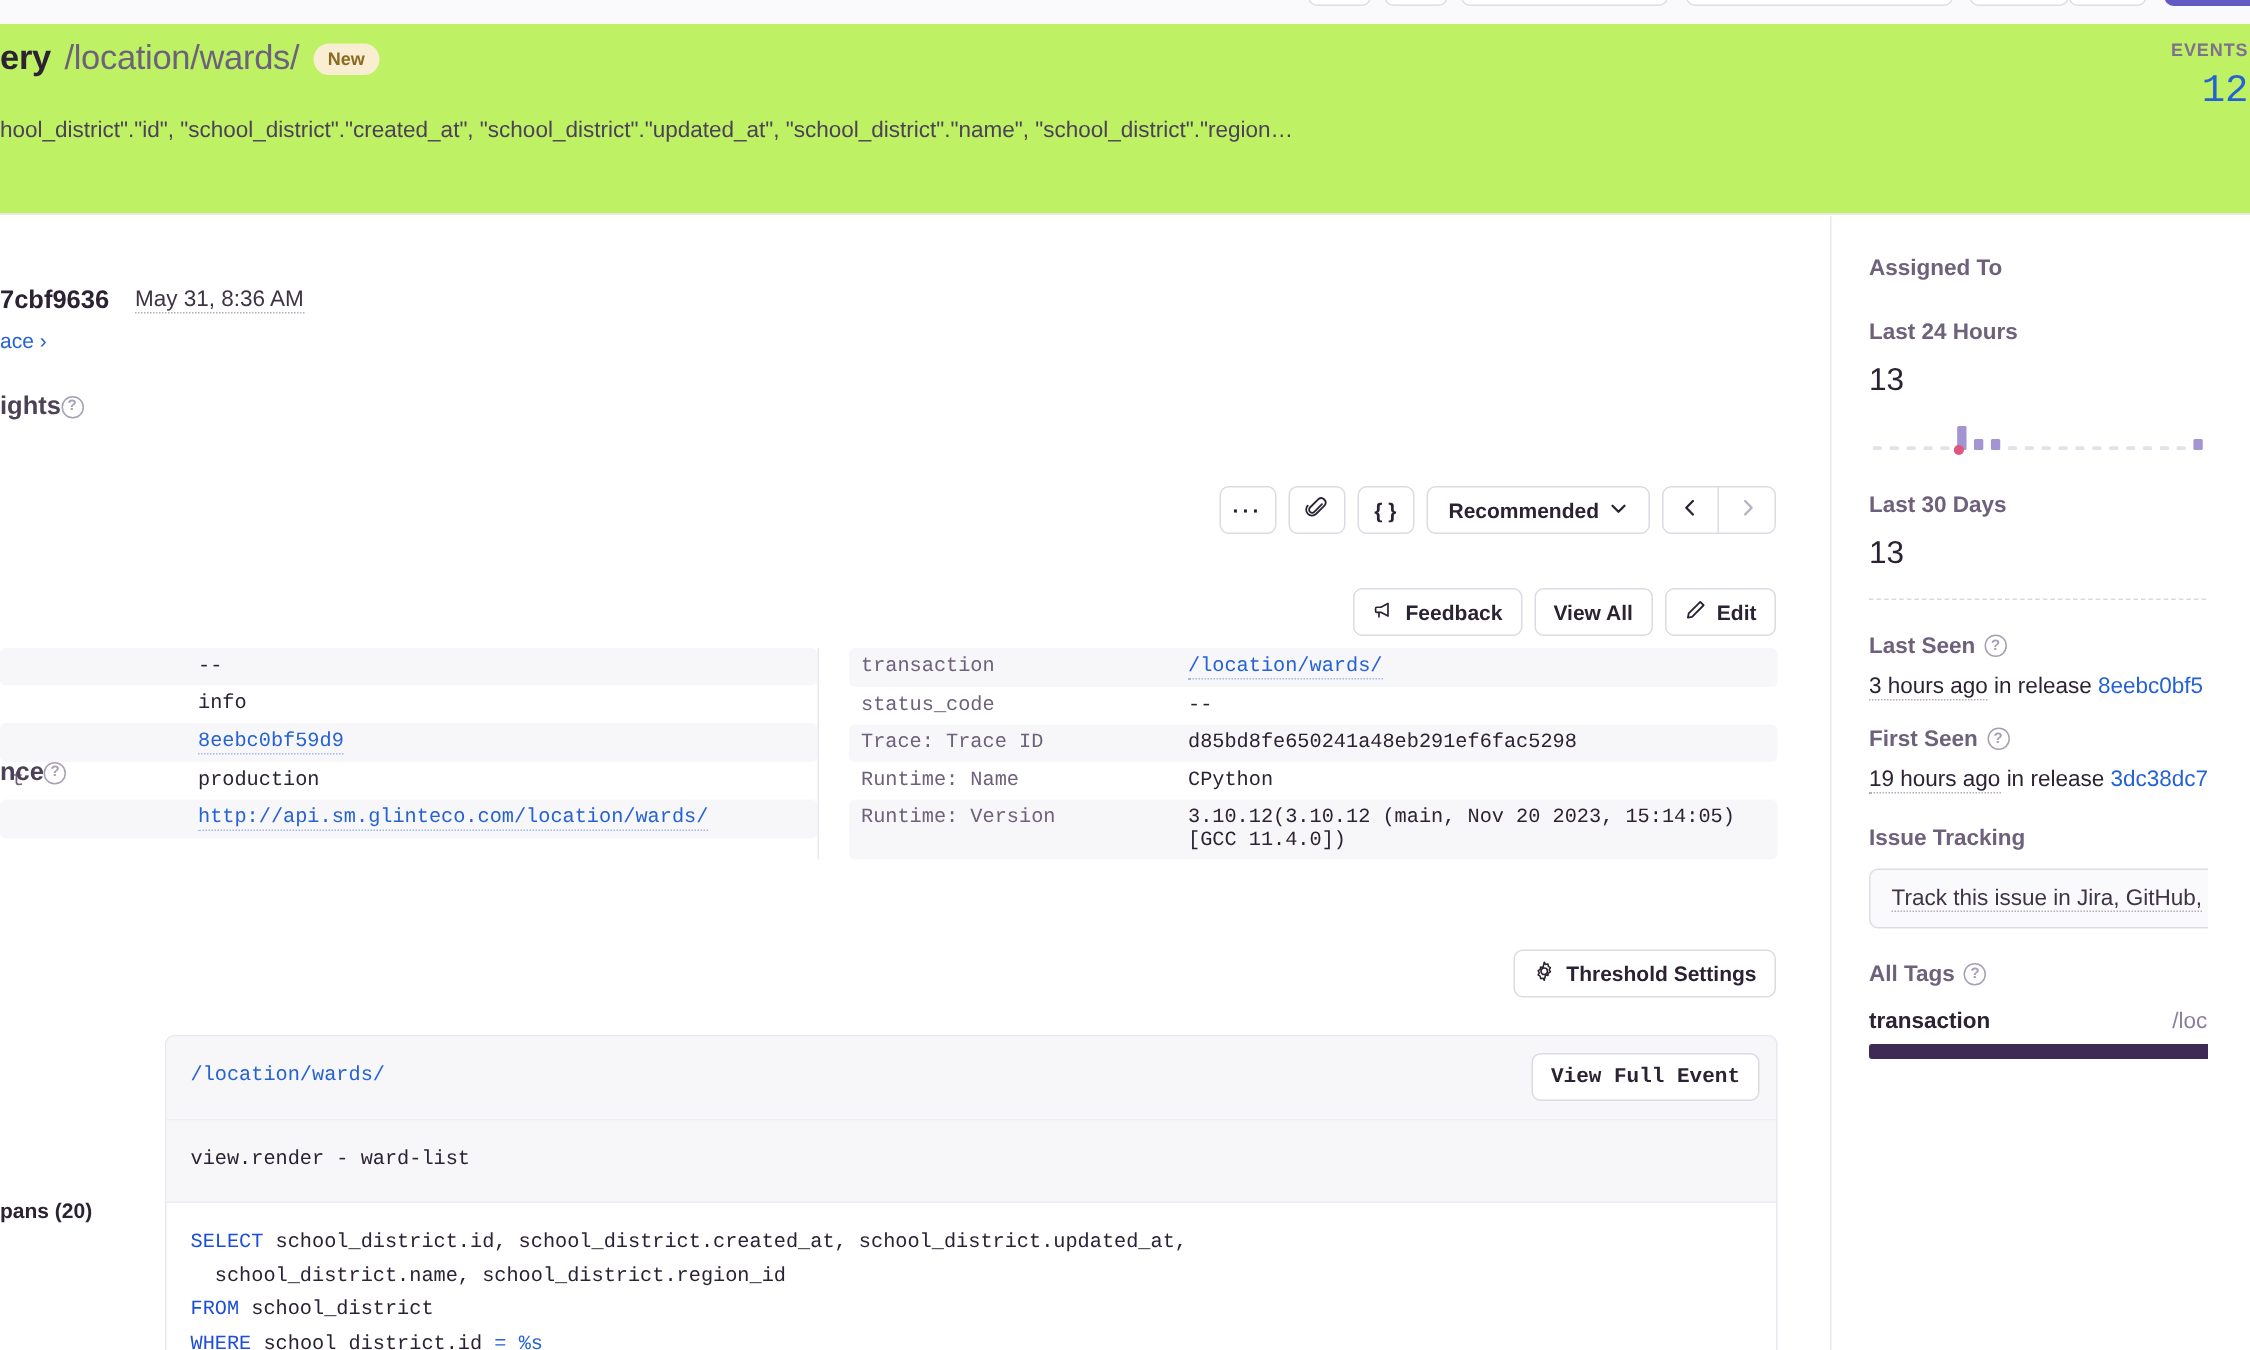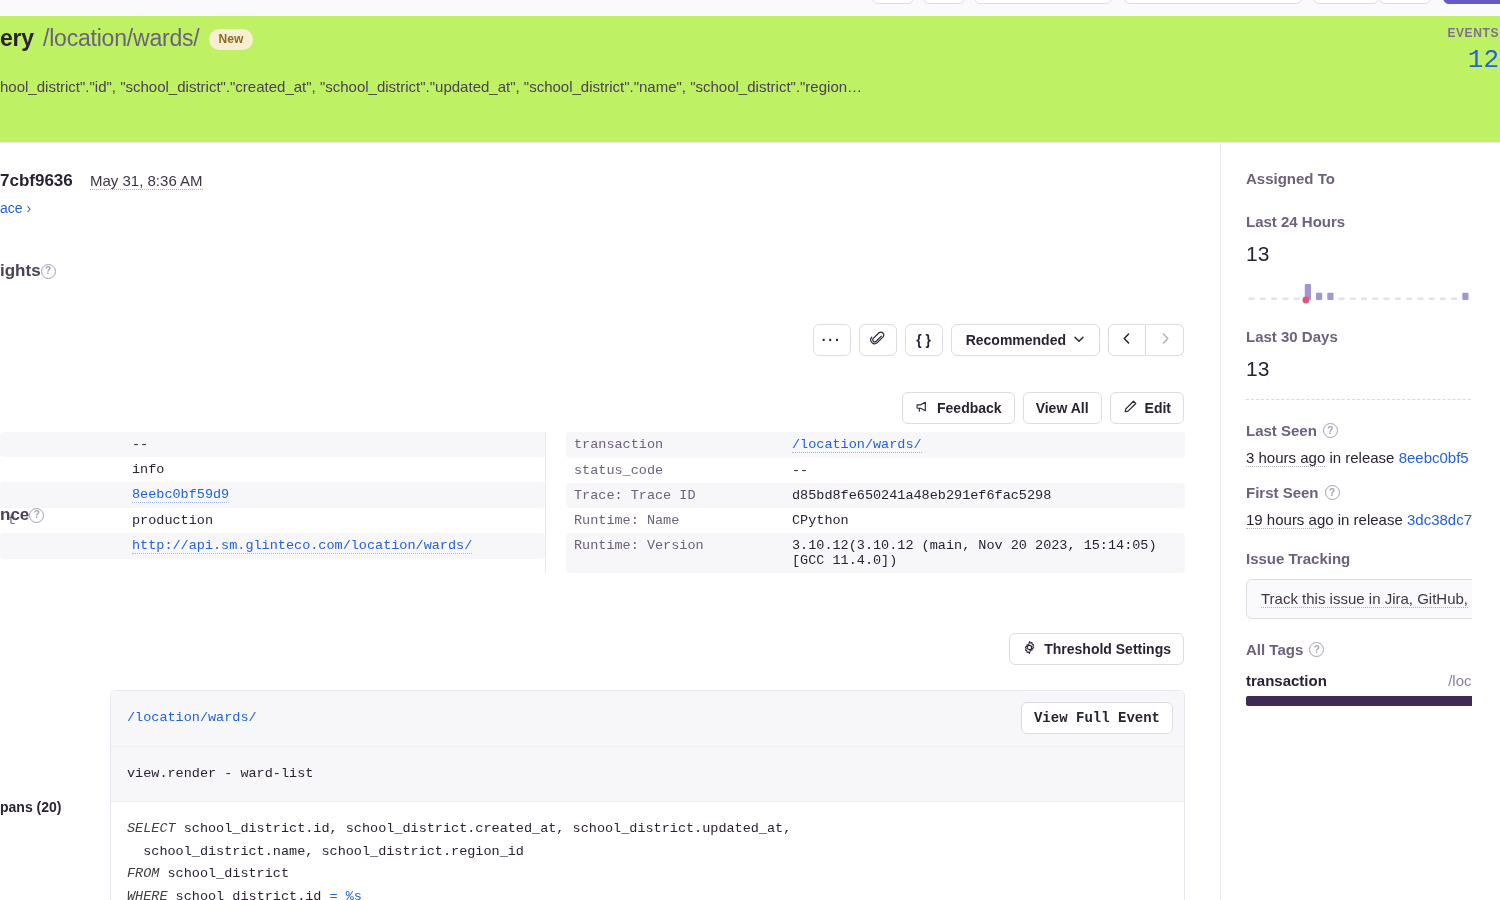--- a/index.html
+++ b/index.html
@@ -62,21 +62,21 @@
   .events-label {
     font-size: 12px; font-weight: 700; letter-spacing: .6px; color: #80708f; text-transform: uppercase;
   }
   .events-value { font-size: 26px; font-weight: 400; color: #2562d4; margin-top: 7px; line-height: 1; font-family: Liberation Mono, monospace; }
 
   
   .main {
     position: absolute; left: 0; top: 144px; width: 1221px; height: 756px;
     background: #fff; border-right: 1px solid #ebe6ef; overflow: hidden;
   }
-  .evt-head { position: relative; height: 74px; }
+  .evt-head { position: relative; height: 74px; margin-top: 19px; }
   .evt-id {
     position: absolute; left: 0; top: 37px; transform: translateY(-50%);
     font-size: 17px; font-weight: 700; color: #2b2233; white-space: nowrap;
   }
   .evt-date {
     position: absolute; left: 90px; top: 37px; transform: translateY(-50%);
     font-size: 15px; color: #3e3446; border-bottom: 1px dotted #b5adbe; cursor: pointer;
     white-space: nowrap;
     text-align: center;
   }
@@ -131,21 +131,21 @@
     border: 1px solid #ebe6ef; border-radius: 6px; overflow: hidden; background: #fff;
   }
   .perf-row {
     position: relative; padding: 16px; font-family: "Liberation Mono", monospace;
     font-size: 13.5px; line-height: 22.5px; border-bottom: 1px solid #efecf3;
   }
   .perf-row:last-child { border-bottom: none; }
   .perf-row.shaded { background: #f7f6f9; }
   .perf-row .txn-link { color: #2562d4; cursor: pointer; }
   .view-full-btn { position: absolute; right: 11px; top: 11px; }
-  .sql .kw { color: #404040; font-style: italic; }
+  .sql .kw { color: #1d4ed8; }
   .sql .op { color: #2562d4; }
   .sql-body { white-space: pre; color: #2b2233; }
   .spans-label {
     position: absolute; left: 0; top: 655px; font-size: 14px; font-weight: 700; color: #2b2233;
     white-space: nowrap;
   }
 
   
   .sidebar {
     position: absolute; left: 1222px; top: 144px; width: 250px; height: 756px;

